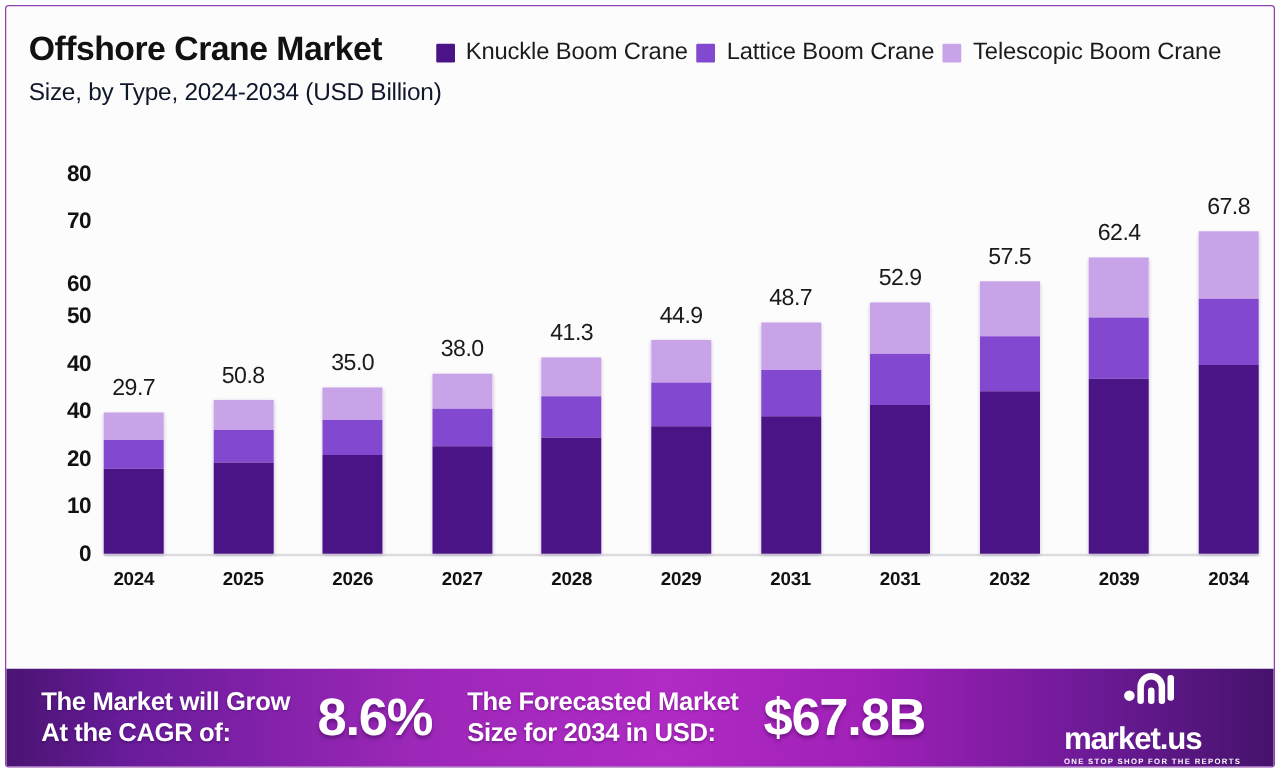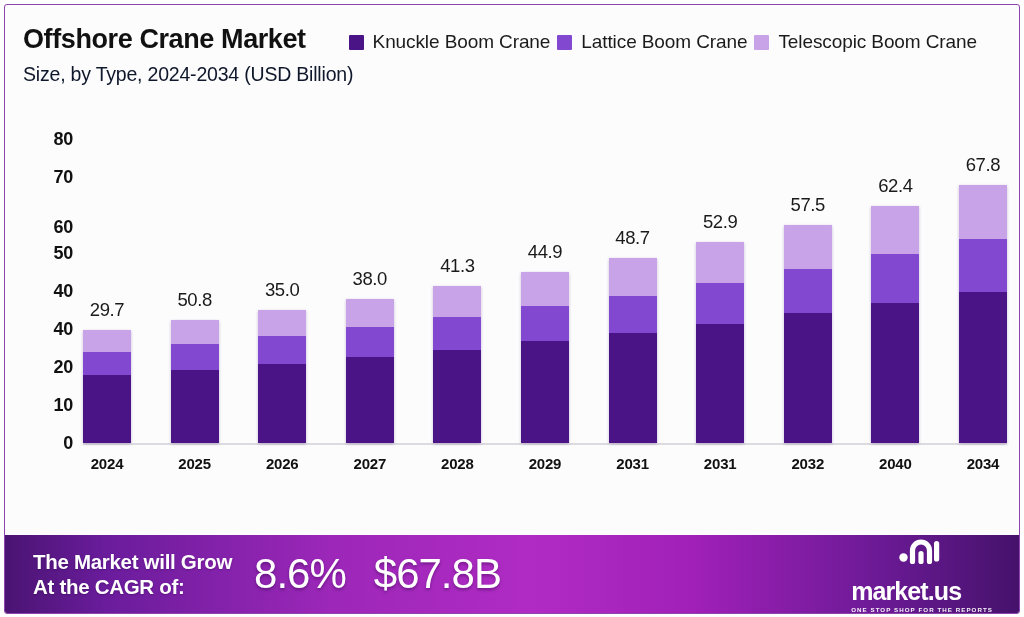--- a/index.html
+++ b/index.html
@@ -155,21 +155,21 @@
     font-size: 20.5px;
     font-weight: bold;
     line-height: 25px;
     letter-spacing: -0.3px;
     text-shadow: 0 1px 2px rgba(40,0,60,0.35);
     white-space: nowrap;
   }
   .f-big {
     color: #ffffff;
     font-size: 42px;
-    font-weight: normal;
+    font-weight: bold;
     letter-spacing: -1px;
     text-shadow: 0 2px 3px rgba(40,0,60,0.4);
     white-space: nowrap;
     text-align: center;
   }
   #f-cagr-block { margin-right: 22px; }
   #f-cagr-value { margin-right: 28px; }
   #f-fore-block { margin-right: 20px; }
   #f-fore-value { }
   #brand {
@@ -321,41 +321,45 @@
               </div>
               <div class="bar-xlabel">2032</div>
             </div>
             <div class="bar-group">
               <div class="bar-total">62.4</div>
               <div class="bar-stack">
                 <div class="seg" style="height: 48.26px; background: rgb(201, 163, 232);"></div>
                 <div class="seg" style="height: 48.64px; background: rgb(131, 72, 208);"></div>
                 <div class="seg" style="height: 140.22px; background: rgb(75, 20, 134);"></div>
               </div>
-              <div class="bar-xlabel">2040</div>
+              <div class="bar-xlabel">2039</div>
             </div>
             <div class="bar-group">
               <div class="bar-total">67.8</div>
               <div class="bar-stack">
                 <div class="seg" style="height: 53.58px; background: rgb(201, 163, 232);"></div>
                 <div class="seg" style="height: 52.82px; background: rgb(131, 72, 208);"></div>
                 <div class="seg" style="height: 151.24px; background: rgb(75, 20, 134);"></div>
               </div>
               <div class="bar-xlabel">2034</div>
             </div>
           </div>
       </div>
     </div>
 
     <div id="footer">
       <div id="f-cagr-block">
         <div class="f-text">The Market will Grow</div>
         <div class="f-text">At the CAGR of:</div>
       </div>
       <div id="f-cagr-value" class="f-big">8.6%</div>
+      <div id="f-fore-block">
+        <div class="f-text">The Forecasted Market</div>
+        <div class="f-text">Size for 2034 in USD:</div>
+      </div>
       <div id="f-fore-value" class="f-big">$67.8B</div>
 
       <div id="brand">
         <span id="brand-mark">
           <svg width="46" height="30" viewBox="0 0 46 30" aria-hidden="true">
             <circle cx="4.5" cy="22.5" r="4.2" fill="#ffffff"></circle>
             <path d="M13.5 26.5 L13.5 15.5 A8.5 8.5 0 0 1 30.5 15.5 L30.5 26.5" fill="none" stroke="#ffffff" stroke-width="5.2" stroke-linecap="round"></path>
             <path d="M22 26.5 L22 18.5" fill="none" stroke="#ffffff" stroke-width="5.2" stroke-linecap="round"></path>
             <rect x="35" y="6" width="5.2" height="20.5" rx="2.6" fill="#ffffff"></rect>
           </svg>

